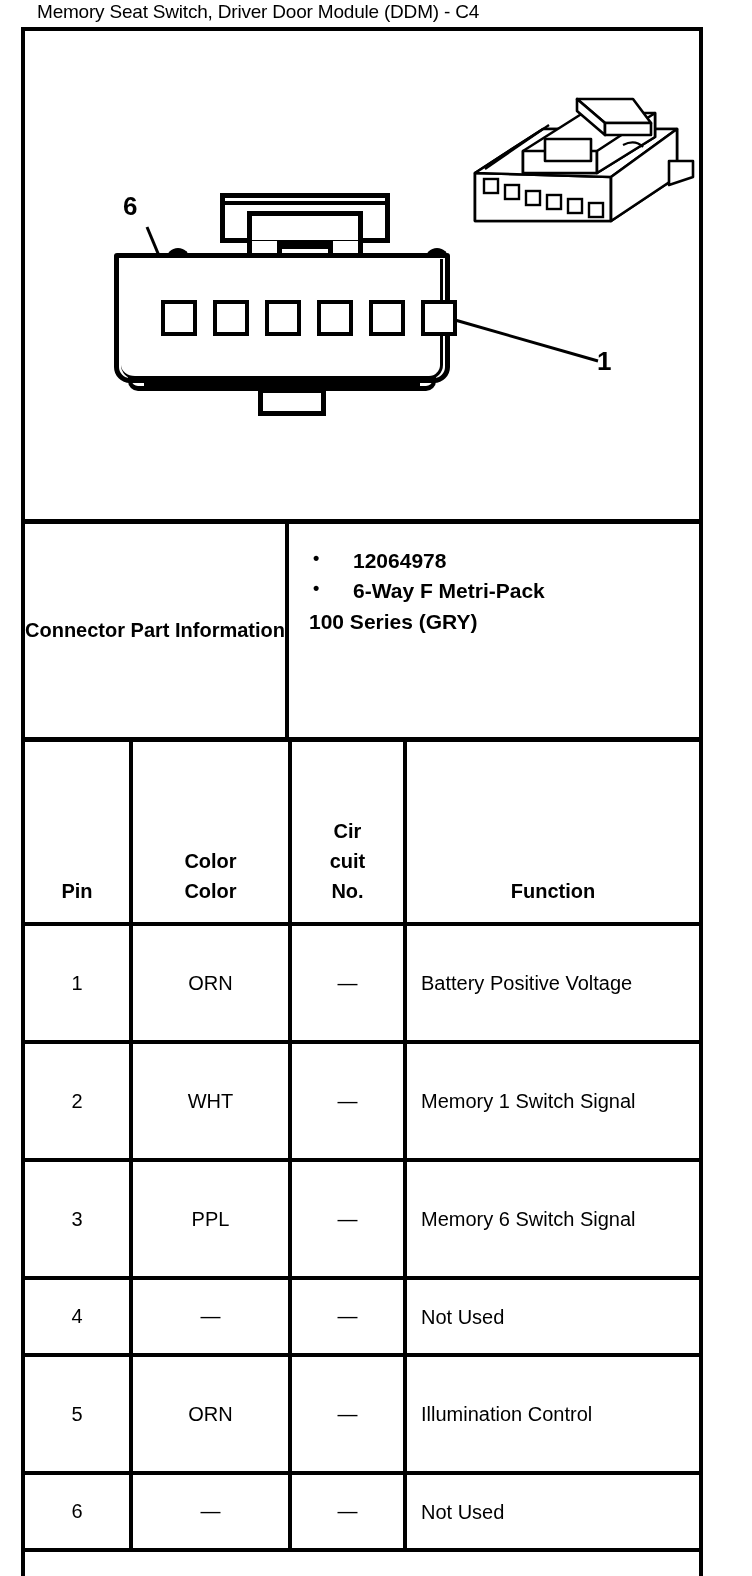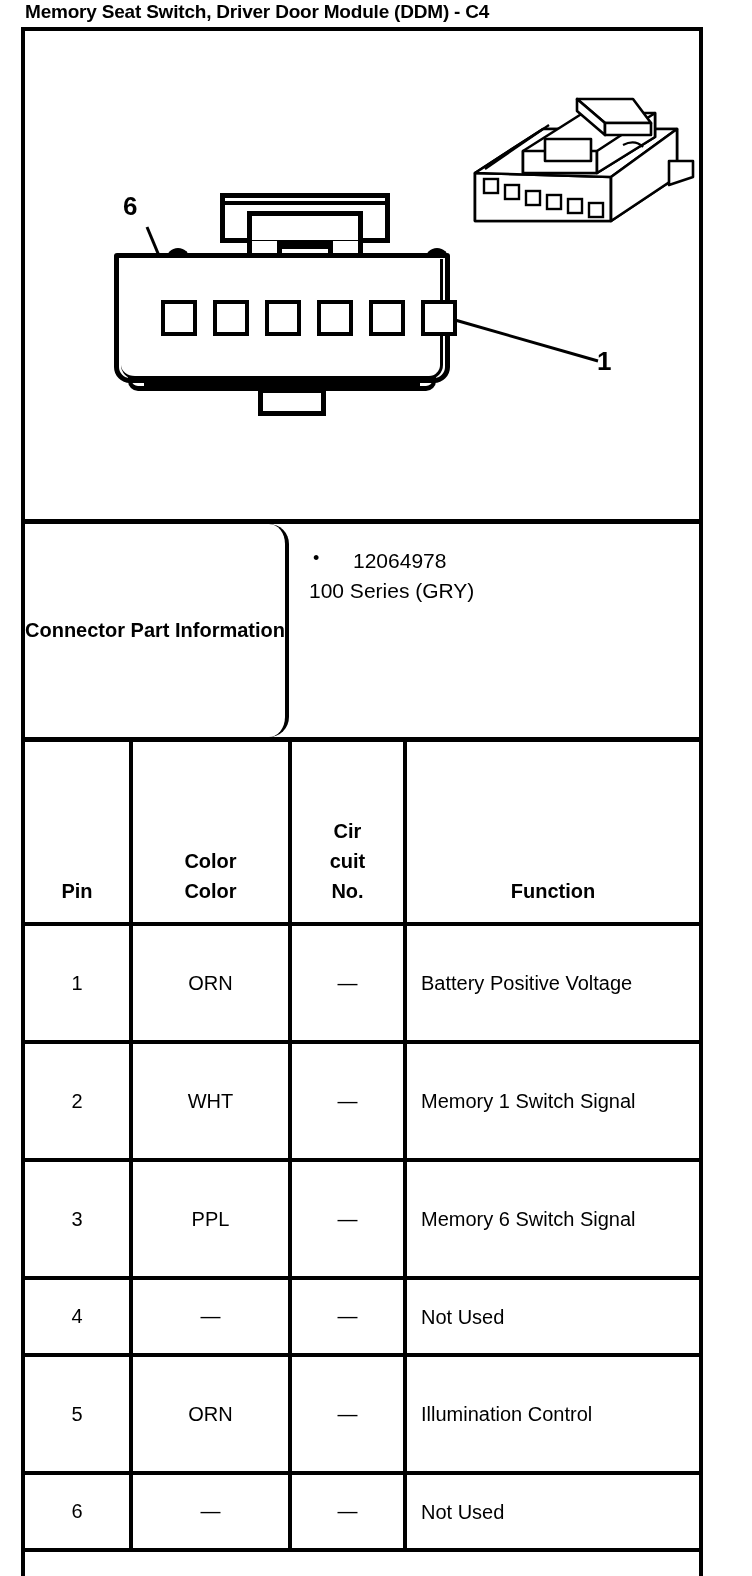--- a/index.html
+++ b/index.html
@@ -13,24 +13,24 @@
     position: relative;
     overflow: hidden;
     font-family: "Liberation Sans", sans-serif;
     color: #000000;
     -webkit-font-smoothing: none;
   }
 
   
   #title {
     position: absolute;
-    left: 25px;
+    left: 37px;
     top: 1px;
     font-size: 19px;
-    font-weight: bold;
+    font-weight: normal;
     letter-spacing: -0.2px;
     white-space: nowrap;
   }
 
   
   #frame {
     position: absolute;
     left: 21px;
     top: 27px;
     width: 682px;
@@ -253,28 +253,27 @@
     flex: 0 0 264px;
     border-right: 4px solid #000;
     box-sizing: border-box;
     display: flex;
     align-items: center;
     justify-content: center;
     text-align: left;
     font-size: 20px;
     font-weight: bold;
     line-height: 1.65;
-    border-radius: 20px;
   }
   #part-info-values {
     flex: 1;
     box-sizing: border-box;
     padding: 22px 0 0 20px;
     font-size: 21px;
-    font-weight: normal;
+    font-weight: bold;
   }
   .pi-bullet {
     position: relative;
     padding-left: 44px;
     line-height: 1.45;
     white-space: nowrap;
   }
   .pi-bullet::before {
     content: "\2022";
     position: absolute;
@@ -418,20 +417,21 @@
     <div class="fv cavity" id="cav4"></div>
     <div class="fv cavity" id="cav3"></div>
     <div class="fv cavity" id="cav2"></div>
     <div class="fv cavity" id="cav1"></div>
   </div>
 
   <div id="part-info">
     <div id="part-info-label">Connector Part Information</div>
     <div id="part-info-values">
       <div class="pi-bullet">12064978</div>
+      <div class="pi-bullet">6-Way F Metri-Pack</div>
       <div class="pi-plain">100 Series (GRY)</div>
     </div>
   </div>
 
   <div id="pin-table">
     <table>
       <colgroup>
         <col class="c-pin">
           <col class="c-wire">
           <col class="c-circ">

